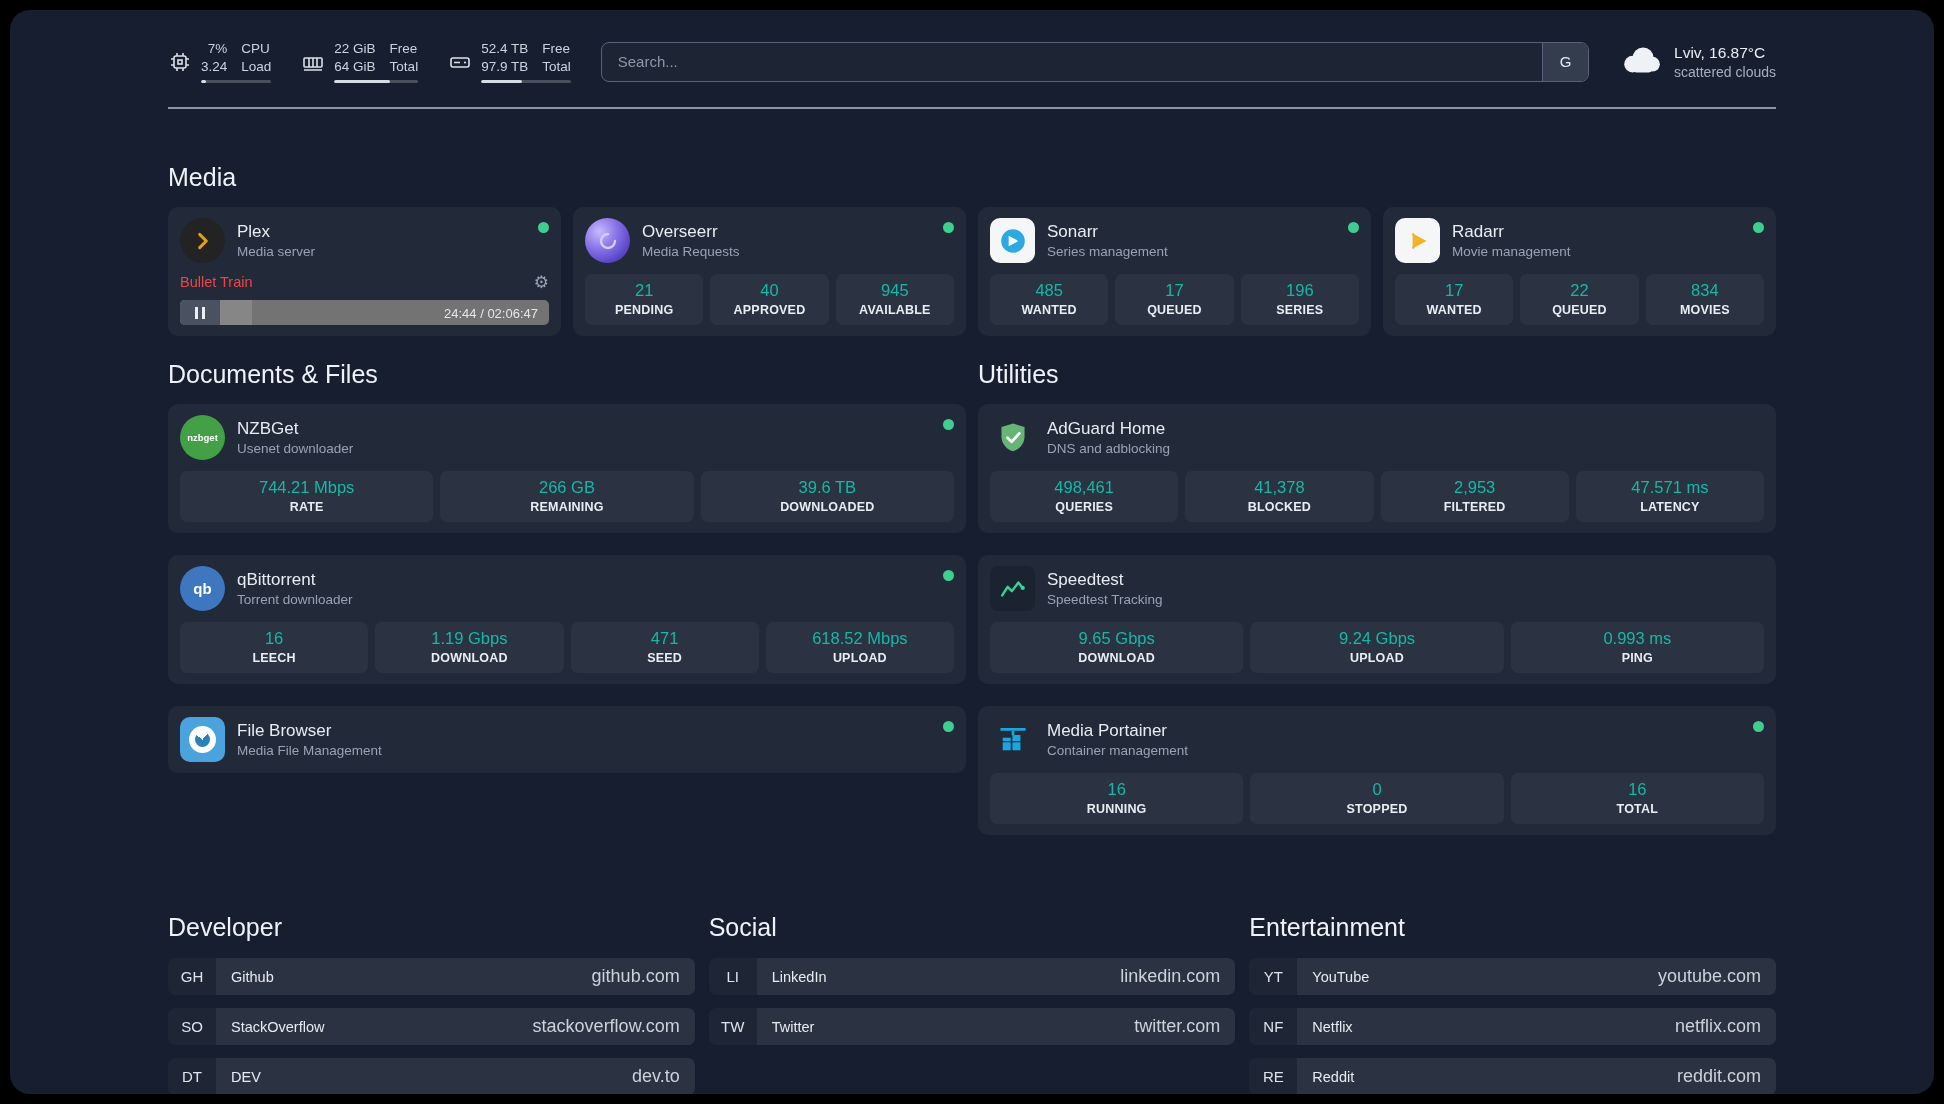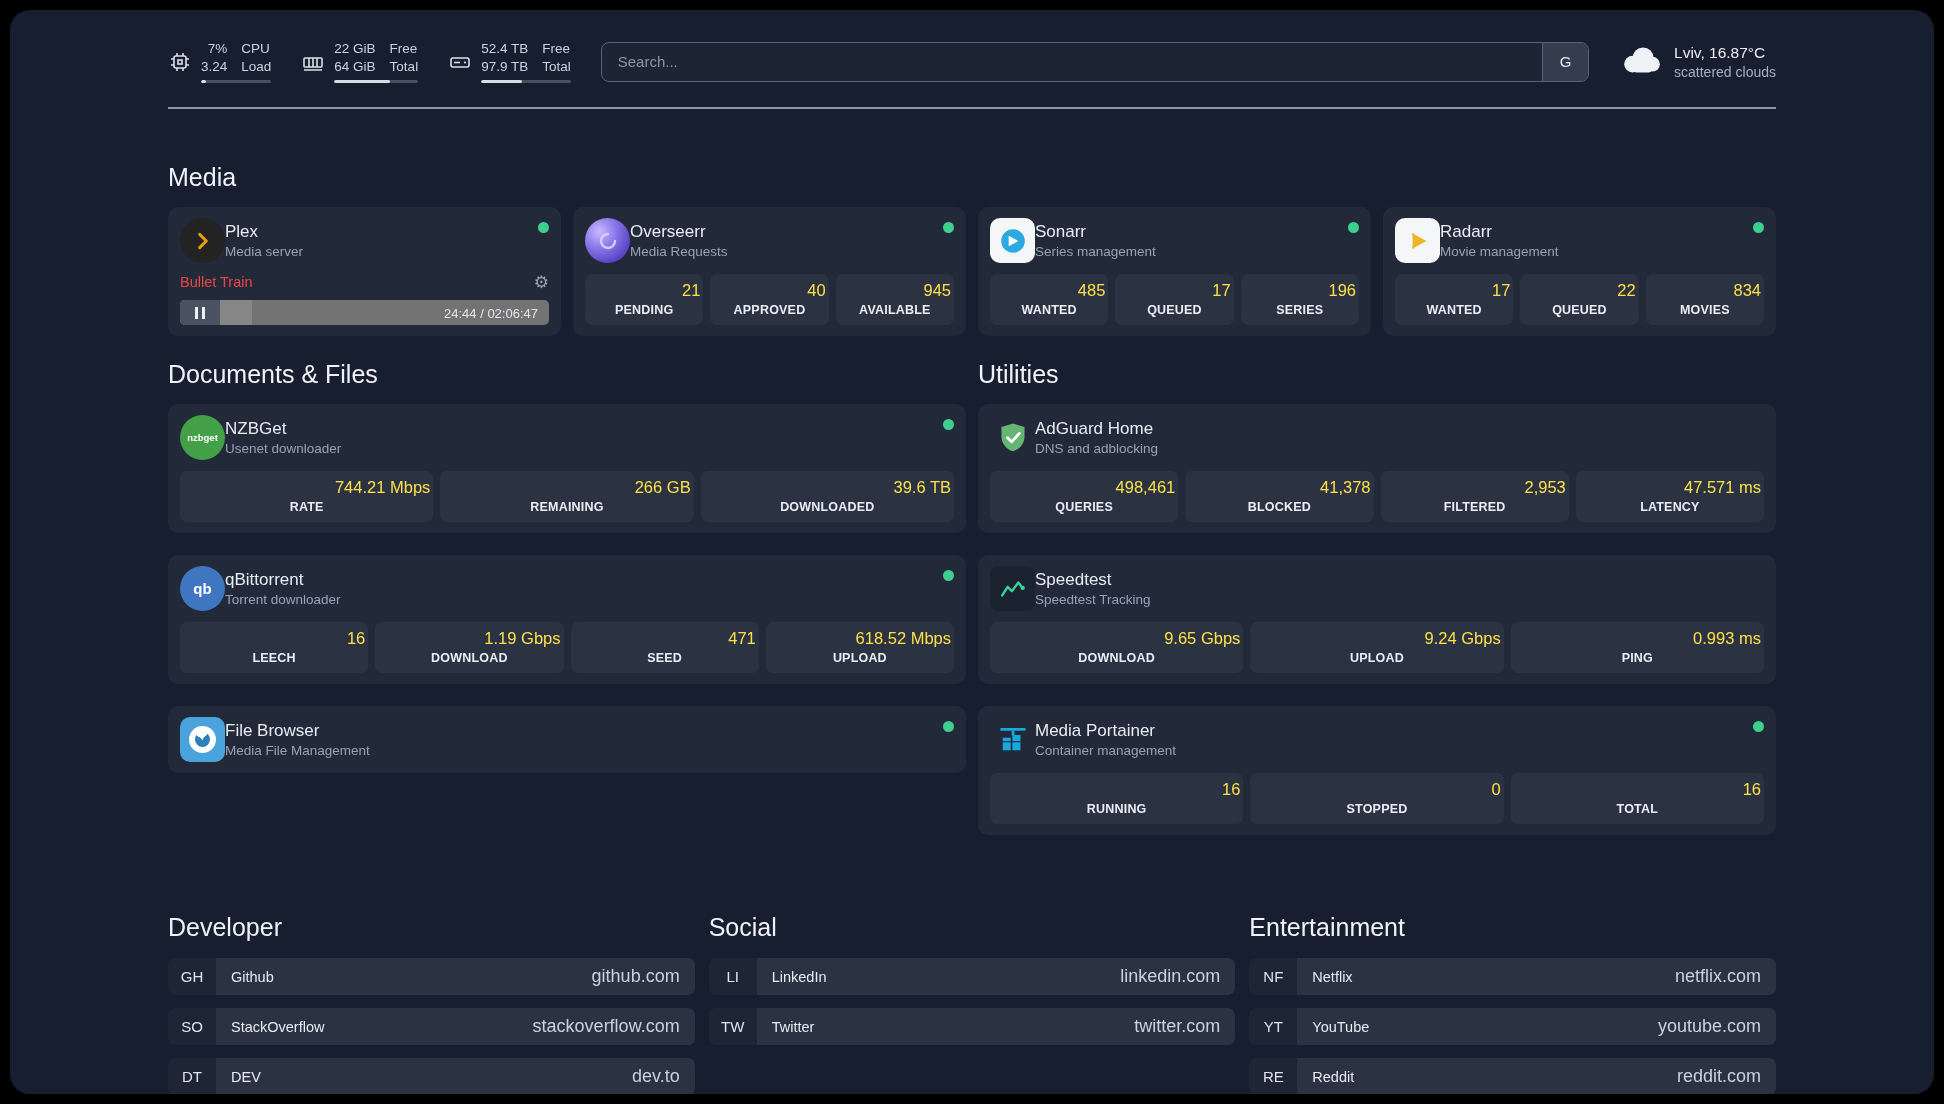--- a/index.html
+++ b/index.html
@@ -37,32 +37,32 @@
 
   .divider { border-bottom: 2px solid rgba(222,229,240,0.6); margin-top: 24px; }
 
   
   .section-title { font-size: 25px; font-weight: 500; color: #eff3f9; }
   .media-section .section-title { margin-top: 54px; margin-bottom: 15px; }
   .media-grid { display: grid; grid-template-columns: repeat(4, 1fr); gap: 12px;
     align-items: stretch; }
 
   .card { background: #222a3a; border-radius: 10px; padding: 11px 12px; }
-  .card-head { display: flex; align-items: center; cursor: pointer; }
+  .card-head { display: flex; align-items: center; gap: 12px; cursor: pointer; }
   .svc-icon { width: 45px; height: 45px; border-radius: 10px; flex: none;
     display: flex; align-items: center; justify-content: center; }
   .svc-title { font-size: 17px; color: #e8ecf3; }
   .svc-sub { font-size: 13.5px; color: #99a2b4; margin-top: 2px; }
   .dot { width: 11px; height: 11px; border-radius: 50%; background: #3ecf8e;
     margin-left: auto; align-self: flex-start; margin-top: 4px; flex: none; }
 
   .stats { display: flex; gap: 7px; margin-top: 11px; }
   .stat { flex: 1; background: #2b3343; border-radius: 7px; text-align: center;
     padding: 7px 3px 8px; }
-  .stat-value { font-size: 16.5px; color: #fde047; text-align: right; }
+  .stat-value { font-size: 16.5px; color: #14b8a6; }
   .stat-label { font-size: 12.5px; font-weight: 700; color: #e9edf4; margin-top: 3px;
     letter-spacing: 0.2px; }
 
   
   .ic-plex { background: #232323; border-radius: 50%; }
   .ic-overseerr { border-radius: 50%;
     background: radial-gradient(circle at 32% 30%, #c8baff 0%, #8b77e8 38%, #5b48c9 72%, #443397 100%); }
   .ic-sonarr, .ic-radarr { background: #f4f6f8; }
   .ic-nzbget { background: #43a047; border-radius: 50%; color: #fff; font-size: 9.5px;
     font-weight: 700; }
@@ -550,34 +550,34 @@
           <div class="bm-pill">
             <span class="bm-name">Twitter</span>
             <span class="bm-url">twitter.com</span>
           </div>
         </div>
       </div>
 
       <div class="bm-group">
         <h2 class="section-title">Entertainment</h2>
         <div class="bm-row">
+          <div class="bm-abbr">YT</div>
+          <div class="bm-pill">
+            <span class="bm-name">YouTube</span>
+            <span class="bm-url">youtube.com</span>
+          </div>
+        </div>
+        <div class="bm-row">
           <div class="bm-abbr">NF</div>
           <div class="bm-pill">
             <span class="bm-name">Netflix</span>
             <span class="bm-url">netflix.com</span>
           </div>
         </div>
         <div class="bm-row">
-          <div class="bm-abbr">YT</div>
-          <div class="bm-pill">
-            <span class="bm-name">YouTube</span>
-            <span class="bm-url">youtube.com</span>
-          </div>
-        </div>
-        <div class="bm-row">
           <div class="bm-abbr">RE</div>
           <div class="bm-pill">
             <span class="bm-name">Reddit</span>
             <span class="bm-url">reddit.com</span>
           </div>
         </div>
       </div>
     </div>
 
   </div>

